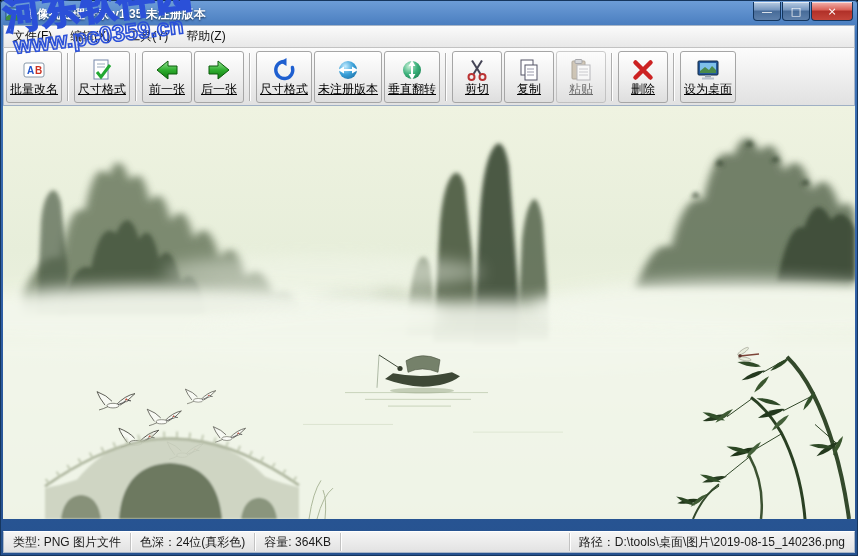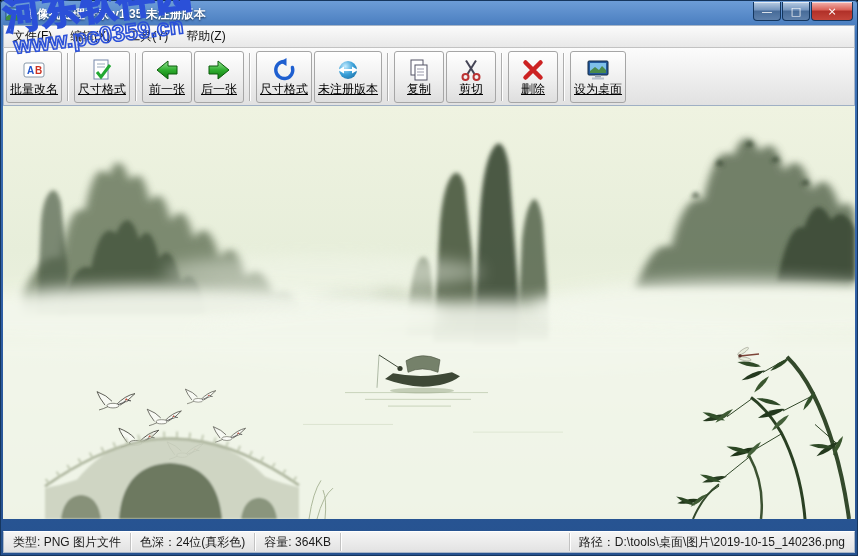--- a/index.html
+++ b/index.html
@@ -201,44 +201,71 @@
             </radialGradient>
           </defs>
           <circle cx="12" cy="12" r="9" fill="url(#sph1)"></circle>
           <line x1="6" y1="12" x2="18" y2="12" stroke="#fff" stroke-width="2"></line>
           <polygon points="22,12 16,8.6 16,15.4" fill="#fff"></polygon>
           <polygon points="2,12 8,8.6 8,15.4" fill="#fff"></polygon>
         </svg>
       <span class="lbl">未注册版本</span>
     </button>
 
-
-    <div class="tsep"></div>
+    <button class="tbtn">
+      <svg viewBox="0 0 24 24">
+          <defs>
+            <radialGradient id="sph2" cx="0.35" cy="0.3" r="0.9">
+              <stop offset="0" stop-color="#c8f0d8"></stop>
+              <stop offset=".5" stop-color="#3ab07a"></stop>
+              <stop offset="1" stop-color="#177a4a"></stop>
+            </radialGradient>
+          </defs>
+          <circle cx="12" cy="12" r="9" fill="url(#sph2)"></circle>
+          <line x1="12" y1="6" x2="12" y2="18" stroke="#fff" stroke-width="2"></line>
+          <polygon points="12,22 8.6,16 15.4,16" fill="#fff"></polygon>
+          <polygon points="12,2 8.6,8 15.4,8" fill="#fff"></polygon>
+        </svg>
+      <span class="lbl">垂直翻转</span>
+    </button>
+
+    <div class="tsep"></div>
+
+    <button class="tbtn">
+      <svg viewBox="0 0 24 24">
+          <line x1="7" y1="2.5" x2="15.5" y2="16" stroke="#445" stroke-width="2"></line>
+          <line x1="17" y1="2.5" x2="8.5" y2="16" stroke="#445" stroke-width="2"></line>
+          <circle cx="6.5" cy="19" r="3" fill="none" stroke="#b33" stroke-width="2"></circle>
+          <circle cx="17.5" cy="19" r="3" fill="none" stroke="#b33" stroke-width="2"></circle>
+        </svg>
+      <span class="lbl">剪切</span>
+    </button>
 
     <button class="tbtn">
       <svg viewBox="0 0 24 24">
           <rect x="4" y="2" width="12" height="15" fill="#fff" stroke="#556"></rect>
           <rect x="8" y="7" width="12" height="15" fill="#fff" stroke="#556"></rect>
           <line x1="10" y1="11" x2="17" y2="11" stroke="#99a"></line>
           <line x1="10" y1="14" x2="17" y2="14" stroke="#99a"></line>
           <line x1="10" y1="17" x2="17" y2="17" stroke="#99a"></line>
         </svg>
       <span class="lbl">复制</span>
     </button>
 
-    <button class="tbtn">
-      <svg viewBox="0 0 24 24">
-          <line x1="7" y1="2.5" x2="15.5" y2="16" stroke="#445" stroke-width="2"></line>
-          <line x1="17" y1="2.5" x2="8.5" y2="16" stroke="#445" stroke-width="2"></line>
-          <circle cx="6.5" cy="19" r="3" fill="none" stroke="#b33" stroke-width="2"></circle>
-          <circle cx="17.5" cy="19" r="3" fill="none" stroke="#b33" stroke-width="2"></circle>
-        </svg>
-      <span class="lbl">剪切</span>
-    </button>
-
+    <button class="tbtn disabled">
+      <svg viewBox="0 0 24 24">
+          <rect x="3" y="3" width="13" height="18" rx="1" fill="#caa05a" stroke="#8a6a30"></rect>
+          <rect x="6" y="1.5" width="7" height="4" rx="1" fill="#b8c0cc" stroke="#667"></rect>
+          <rect x="8" y="7" width="13" height="15" fill="#fff" stroke="#889"></rect>
+          <line x1="10" y1="11" x2="19" y2="11" stroke="#aab"></line>
+          <line x1="10" y1="14" x2="19" y2="14" stroke="#aab"></line>
+          <line x1="10" y1="17" x2="19" y2="17" stroke="#aab"></line>
+        </svg>
+      <span class="lbl">粘贴</span>
+    </button>
 
     <div class="tsep"></div>
 
     <button class="tbtn">
       <svg viewBox="0 0 24 24">
           <path d="M4.5 4.5 L19.5 19.5 M19.5 4.5 L4.5 19.5" stroke="#cc2222" stroke-width="4.5" stroke-linecap="round"></path>
         </svg>
       <span class="lbl">删除</span>
     </button>
 
@@ -411,21 +438,21 @@
         <circle cx="0" cy="0" r="1.7" fill="#5a342c"></circle>
       </g>
     </svg>
   </div>
 
   <div class="statusbar">
     <span class="spanel">类型: PNG 图片文件</span>
     <span class="spanel">色深：24位(真彩色)</span>
     <span class="spanel">容量: 364KB</span>
     <span class="spacer"></span>
-    <span class="spanel path">路径：D:\tools\桌面\图片\2019-10-15_140236.png</span>
+    <span class="spanel path">路径：D:\tools\桌面\图片\2019-08-15_140236.png</span>
   </div>
 
   <div class="watermark">
     <div class="wm1">河东软件园</div>
     <div class="wm2">www.pc0359.cn</div>
   </div>
 
 </div>
 
 </body></html>

